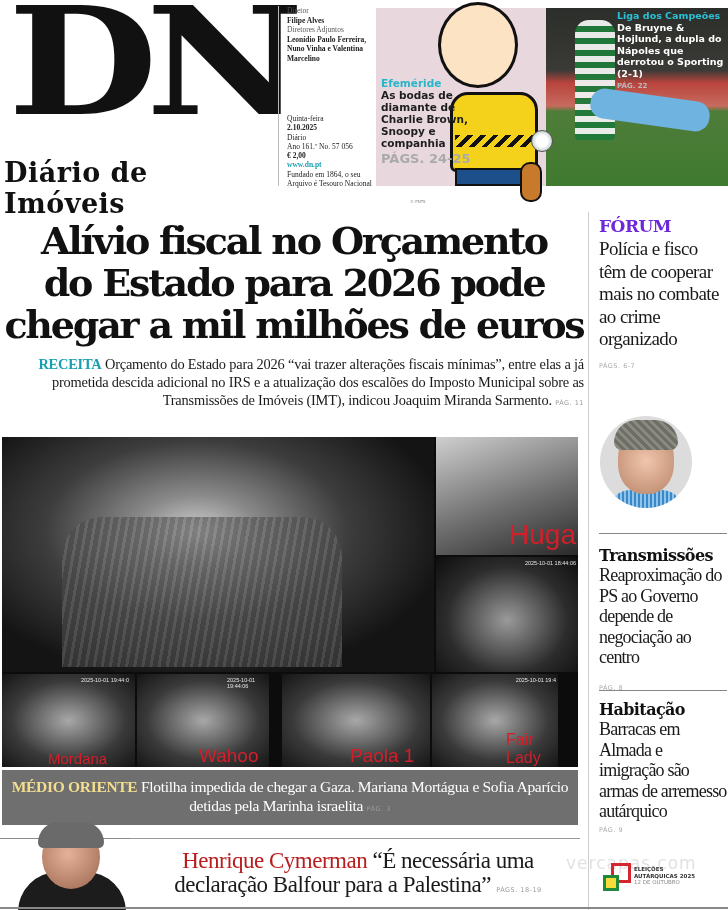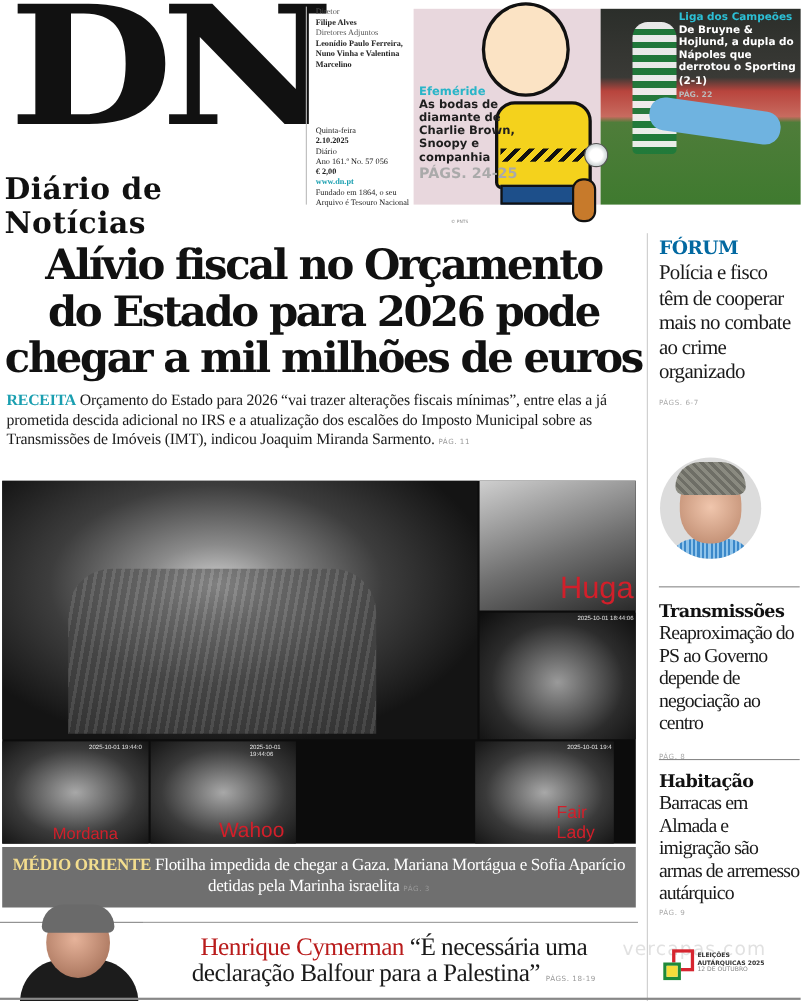--- a/index.html
+++ b/index.html
@@ -29,21 +29,21 @@
   .player2{left:590px;top:95px;width:120px;height:30px;background:#6fb3e0;border-radius:14px;transform:rotate(8deg);}
   .efem{left:381px;top:77px;width:95px;font-family:"DejaVu Sans",sans-serif;font-weight:bold;font-size:10.5px;line-height:12px;color:#1e1e1e;}
   .efem .kick{color:#29b5c8;}
   .efem .pg{color:#aaa;font-size:13px;margin-top:4px;}
   .liga{left:617px;top:10px;width:110px;font-family:"DejaVu Sans",sans-serif;font-weight:bold;font-size:9.5px;line-height:11.5px;color:#fff;}
   .liga .kick{color:#2cc0d6;}
   .liga .pg{color:#bbb;font-size:7px;margin-top:2px;}
   .credit{left:410px;top:199px;font-family:"DejaVu Sans",sans-serif;font-size:4px;color:#888;}
   
   .headline{left:0;top:220px;width:588px;text-align:center;font-family:"DejaVu Serif",serif;font-weight:bold;font-size:38px;line-height:42px;letter-spacing:-2.2px;color:#111;}
-  .lede{left:6px;top:355px;width:578px;text-align:left;font-family:"Liberation Serif",serif;font-size:14.4px;line-height:18px;color:#1a1a1a;letter-spacing:-0.2px;}
+  .lede{left:6px;top:355px;width:578px;text-align:right;font-family:"Liberation Serif",serif;font-size:14.4px;line-height:18px;color:#1a1a1a;letter-spacing:-0.2px;}
   .kick-teal{color:#1a9fb0;font-weight:bold;}
   .pg-small{font-family:"DejaVu Sans",sans-serif;font-size:6.5px;color:#999;letter-spacing:.5px;}
   
   .photo{left:2px;top:437px;width:576px;height:330px;background:#0c0c0c;overflow:hidden;}
   .cam-main{left:0;top:0;width:432px;height:235px;background:radial-gradient(ellipse at 45% 40%,#cfcfcf 0%,#8a8a8a 18%,#3d3d3d 45%,#141414 75%);}
   .deck{left:60px;top:80px;width:280px;height:150px;background:repeating-linear-gradient(100deg,#6a6a6a 0 3px,#4a4a4a 3px 8px);opacity:.6;border-radius:40px 40px 0 0;}
   .cam-huga{left:434px;top:0;width:142px;height:118px;background:linear-gradient(160deg,#cfcfcf,#707070 55%,#2a2a2a);}
   .cam-r2{left:434px;top:120px;width:142px;height:115px;background:radial-gradient(ellipse at 50% 55%,#9a9a9a,#2c2c2c 60%,#0d0d0d);}
   .cam-b{top:237px;height:93px;background:radial-gradient(ellipse at 50% 50%,#a8a8a8,#3a3a3a 60%,#151515);}
   .cam-label{font-family:"Liberation Sans",sans-serif;color:#d21f2a;position:absolute;}
@@ -55,21 +55,21 @@
   .hline{height:1px;background:#888;}
   .cym-photo{left:18px;top:822px;width:108px;height:88px;overflow:hidden;}
   .cym-face{left:24px;top:3px;width:58px;height:64px;border-radius:50%;background:radial-gradient(circle at 45% 45%,#e6b39a,#b07c64 70%,#7a5646);}
   .cym-hair{left:20px;top:0;width:66px;height:26px;border-radius:30px 30px 8px 8px;background:#6a6a6a;}
   .cym-jacket{left:0;top:50px;width:108px;height:50px;border-radius:40px 40px 0 0;background:#1c1c1c;}
   .interview{left:138px;top:849px;width:440px;text-align:center;font-family:"Liberation Serif",serif;font-size:23px;line-height:24px;letter-spacing:-0.5px;color:#1a1a1a;}
   .interview .name{color:#b91c1c;font-family:Liberation Serif, serif;}
   
   .rcol-rule{left:588px;top:212px;width:1px;height:698px;background:#ccc;}
   .rcol{left:599px;width:128px;font-family:"Liberation Serif",serif;color:#1a1a1a;}
-  .forum-kick{top:216px;font-family:"DejaVu Serif",serif;font-weight:bold;font-size:17px;color:#0369a1;letter-spacing:-.5px;}
+  .forum-kick{top:216px;font-family:"DejaVu Serif",serif;font-weight:bold;font-size:17px;color:#6d28d9;letter-spacing:-.5px;}
   .forum-body{top:238px;font-size:19px;line-height:22.5px;letter-spacing:-.6px;}
   .pg-r{font-family:"DejaVu Sans",sans-serif;font-size:6.5px;color:#aaa;letter-spacing:.5px;}
   .forum-avatar{left:600px;top:416px;width:92px;height:92px;border-radius:50%;overflow:hidden;background:#dcdcdc;}
   .fa-face{left:18px;top:12px;width:56px;height:66px;border-radius:45%;background:radial-gradient(circle at 50% 50%,#f0c6ad,#c69479 75%);}
   .fa-hair{left:14px;top:4px;width:64px;height:30px;border-radius:30px 30px 10px 10px;background:repeating-linear-gradient(45deg,#6e6e66 0 3px,#8a8a80 3px 6px);}
   .fa-shirt{left:10px;top:74px;width:72px;height:30px;background:repeating-linear-gradient(90deg,#3b88c9 0 2px,#8ec3ea 2px 4px);border-radius:20px 20px 0 0;}
   .r-rule{left:599px;width:128px;height:1px;background:#888;}
   .r-kick{font-family:"DejaVu Serif",serif;font-weight:bold;font-size:16px;letter-spacing:-.6px;color:#111;}
   .r-body{font-size:18px;line-height:20.5px;letter-spacing:-.8px;}
   .watermark{left:566px;top:853px;font-family:"DejaVu Sans",sans-serif;font-size:17px;color:rgba(200,200,200,.55);letter-spacing:1px;}
@@ -79,21 +79,21 @@
   .elec-yellow{left:3px;top:15px;width:10px;height:10px;background:#f6dd3a;}
   .elec-text{left:634px;top:866px;font-family:"DejaVu Sans",sans-serif;font-size:5.5px;line-height:6.5px;color:#333;font-weight:bold;}
   .elec-text .date{color:#888;font-weight:normal;}
   .bottom-rule{left:0;top:907px;width:728px;height:2px;background:#888;}
 </style>
 </head>
 <body>
 
 <div class="abs logo">
   <div class="abs logo-dn">DN</div>
-  <div class="abs logo-sub">Diário de Notícias</div>
+  <div class="abs logo-sub">Diário de Imóveis</div>
 </div>
 <div class="abs vrule"></div>
 
 <div class="abs staff">
   <div class="lbl">Diretor</div>
   <div><b>Filipe Alves</b></div>
   <div class="lbl">Diretores Adjuntos</div>
   <div><b>Leonídio Paulo Ferreira, Nuno Vinha e Valentina Marcelino</b></div>
 </div>
 
@@ -153,20 +153,23 @@
     <span class="ts" style="right:2px;top:3px;">2025-10-01 18:44:06</span>
   </div>
   <div class="abs cam-b" style="left:0;width:133px;">
     <span class="ts" style="right:6px;top:3px;">2025-10-01 19:44:0</span>
     <span class="cam-label" style="left:46px;bottom:0;font-size:15px;">Mordana</span>
   </div>
   <div class="abs cam-b" style="left:135px;width:132px;">
     <span class="ts" style="left:90px;top:3px;">2025-10-01 19:44:06</span>
     <span class="cam-label" style="left:62px;bottom:0;font-size:19px;">Wahoo</span>
   </div>
+  <div class="abs cam-b" style="left:280px;width:148px;">
+    <span class="cam-label" style="left:68px;bottom:0;font-size:19px;">Paola 1</span>
+  </div>
   <div class="abs cam-b" style="left:430px;width:126px;">
     <span class="ts" style="right:2px;top:3px;">2025-10-01 19:4</span>
     <span class="cam-label" style="left:74px;bottom:0;font-size:16px;">Fair Lady</span>
   </div>
 </div>
 <div class="abs caption">
   <span class="kick">MÉDIO ORIENTE</span>
   <span>Flotilha impedida de chegar a Gaza. Mariana Mortágua e Sofia Aparício detidas pela Marinha israelita</span>
   <span class="pg-small">PÁG. 3</span>
 </div>

